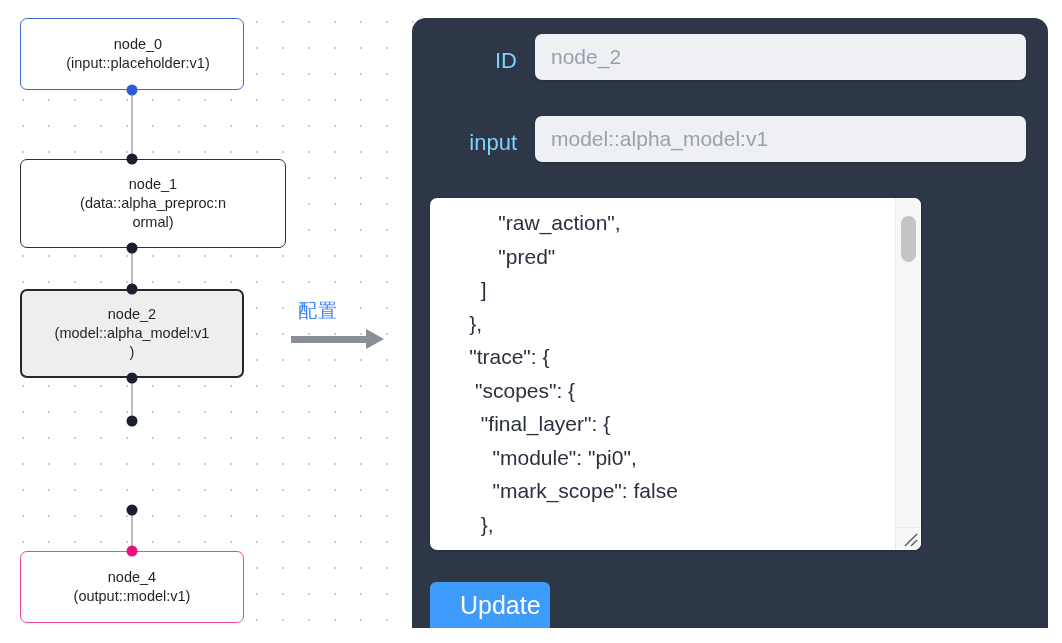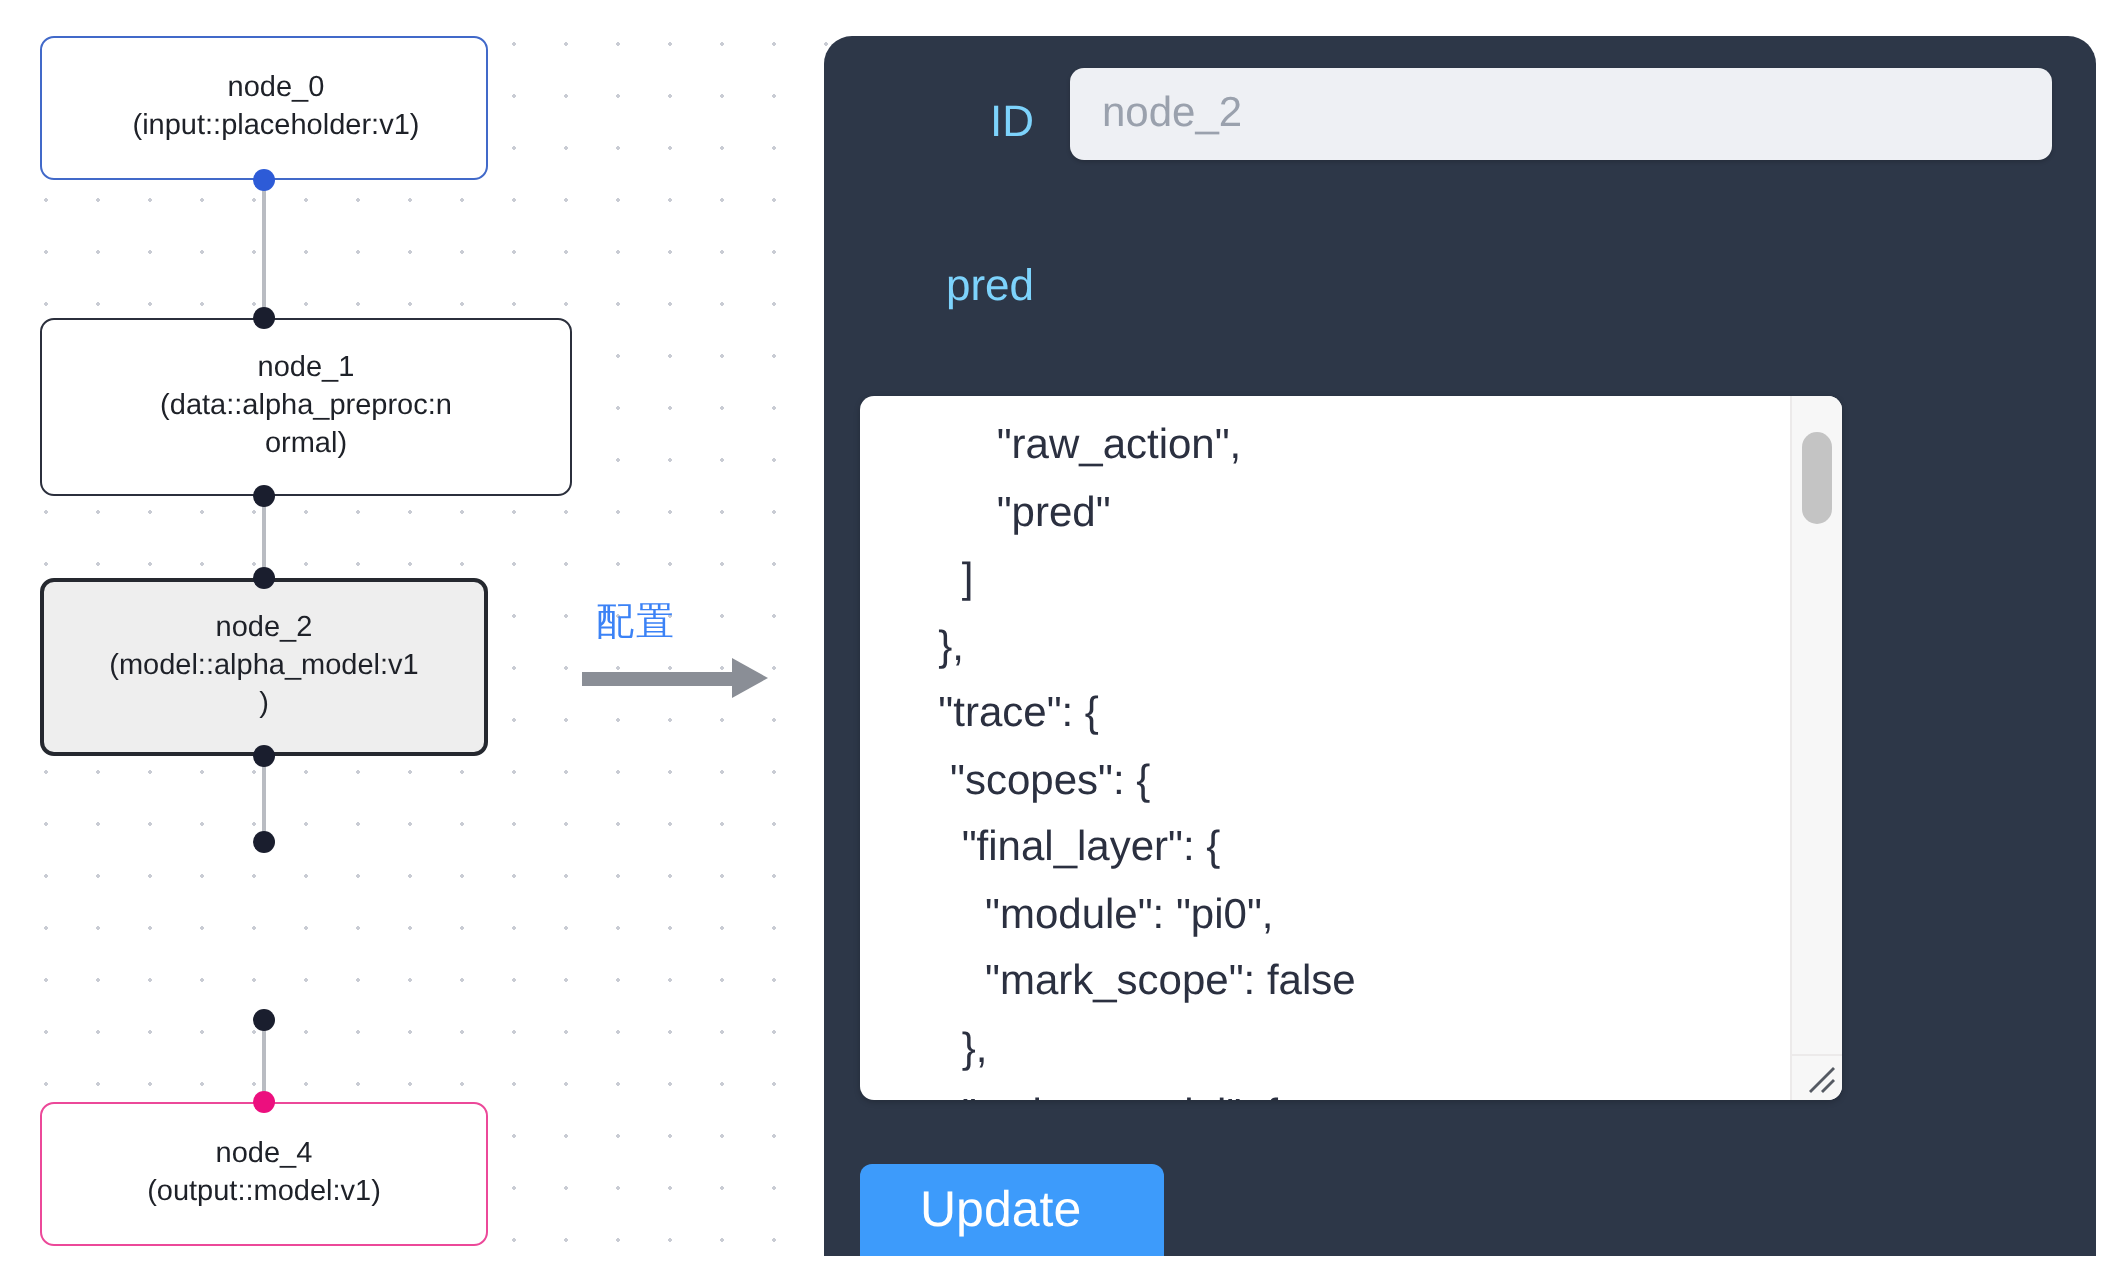--- a/index.html
+++ b/index.html
@@ -184,21 +184,21 @@
     width: 25px; height: 22px;
     background: #f7f7f7;
     border-left: 1px solid #eceaea;
     border-top: 1px solid #eceaea;
   }
   .config-resize svg { position: absolute; right: 3px; bottom: 3px; }
 
   .update-button {
     position: absolute;
     left: 18px; top: 564px;
-    width: 152px; height: 46px;
+    width: 120px; height: 46px;
     background: #3d9bfb;
     border: none;
     border-radius: 6px 6px 0 0;
     color: #ffffff;
     font-size: 25px;
     font-family: "Liberation Sans", sans-serif;
     text-align: left;
     padding-left: 30px;
     cursor: pointer;
   }
@@ -249,21 +249,22 @@
   </div>
 
   <div class="inspector">
 
     <div class="field-row" id="row-id">
       <div class="field-label">ID</div>
       <input class="text-input" id="input-id" type="text" value="node_2" placeholder="node_2" style="">
     </div>
 
     <div class="field-row" id="row-type">
-      <div class="field-label">pred</div>
+      <div class="field-label">input</div>
+      <input class="text-input" id="input-type" type="text" value="model::alpha_model:v1" placeholder="model::alpha_model:v1" style="">
     </div>
 
     <div class="field-row" id="row-config">
       <div class="config-box">
         <textarea class="config-text" style="">          "raw_action",
           "pred"
        ]
      },
      "trace": {
       "scopes": {

